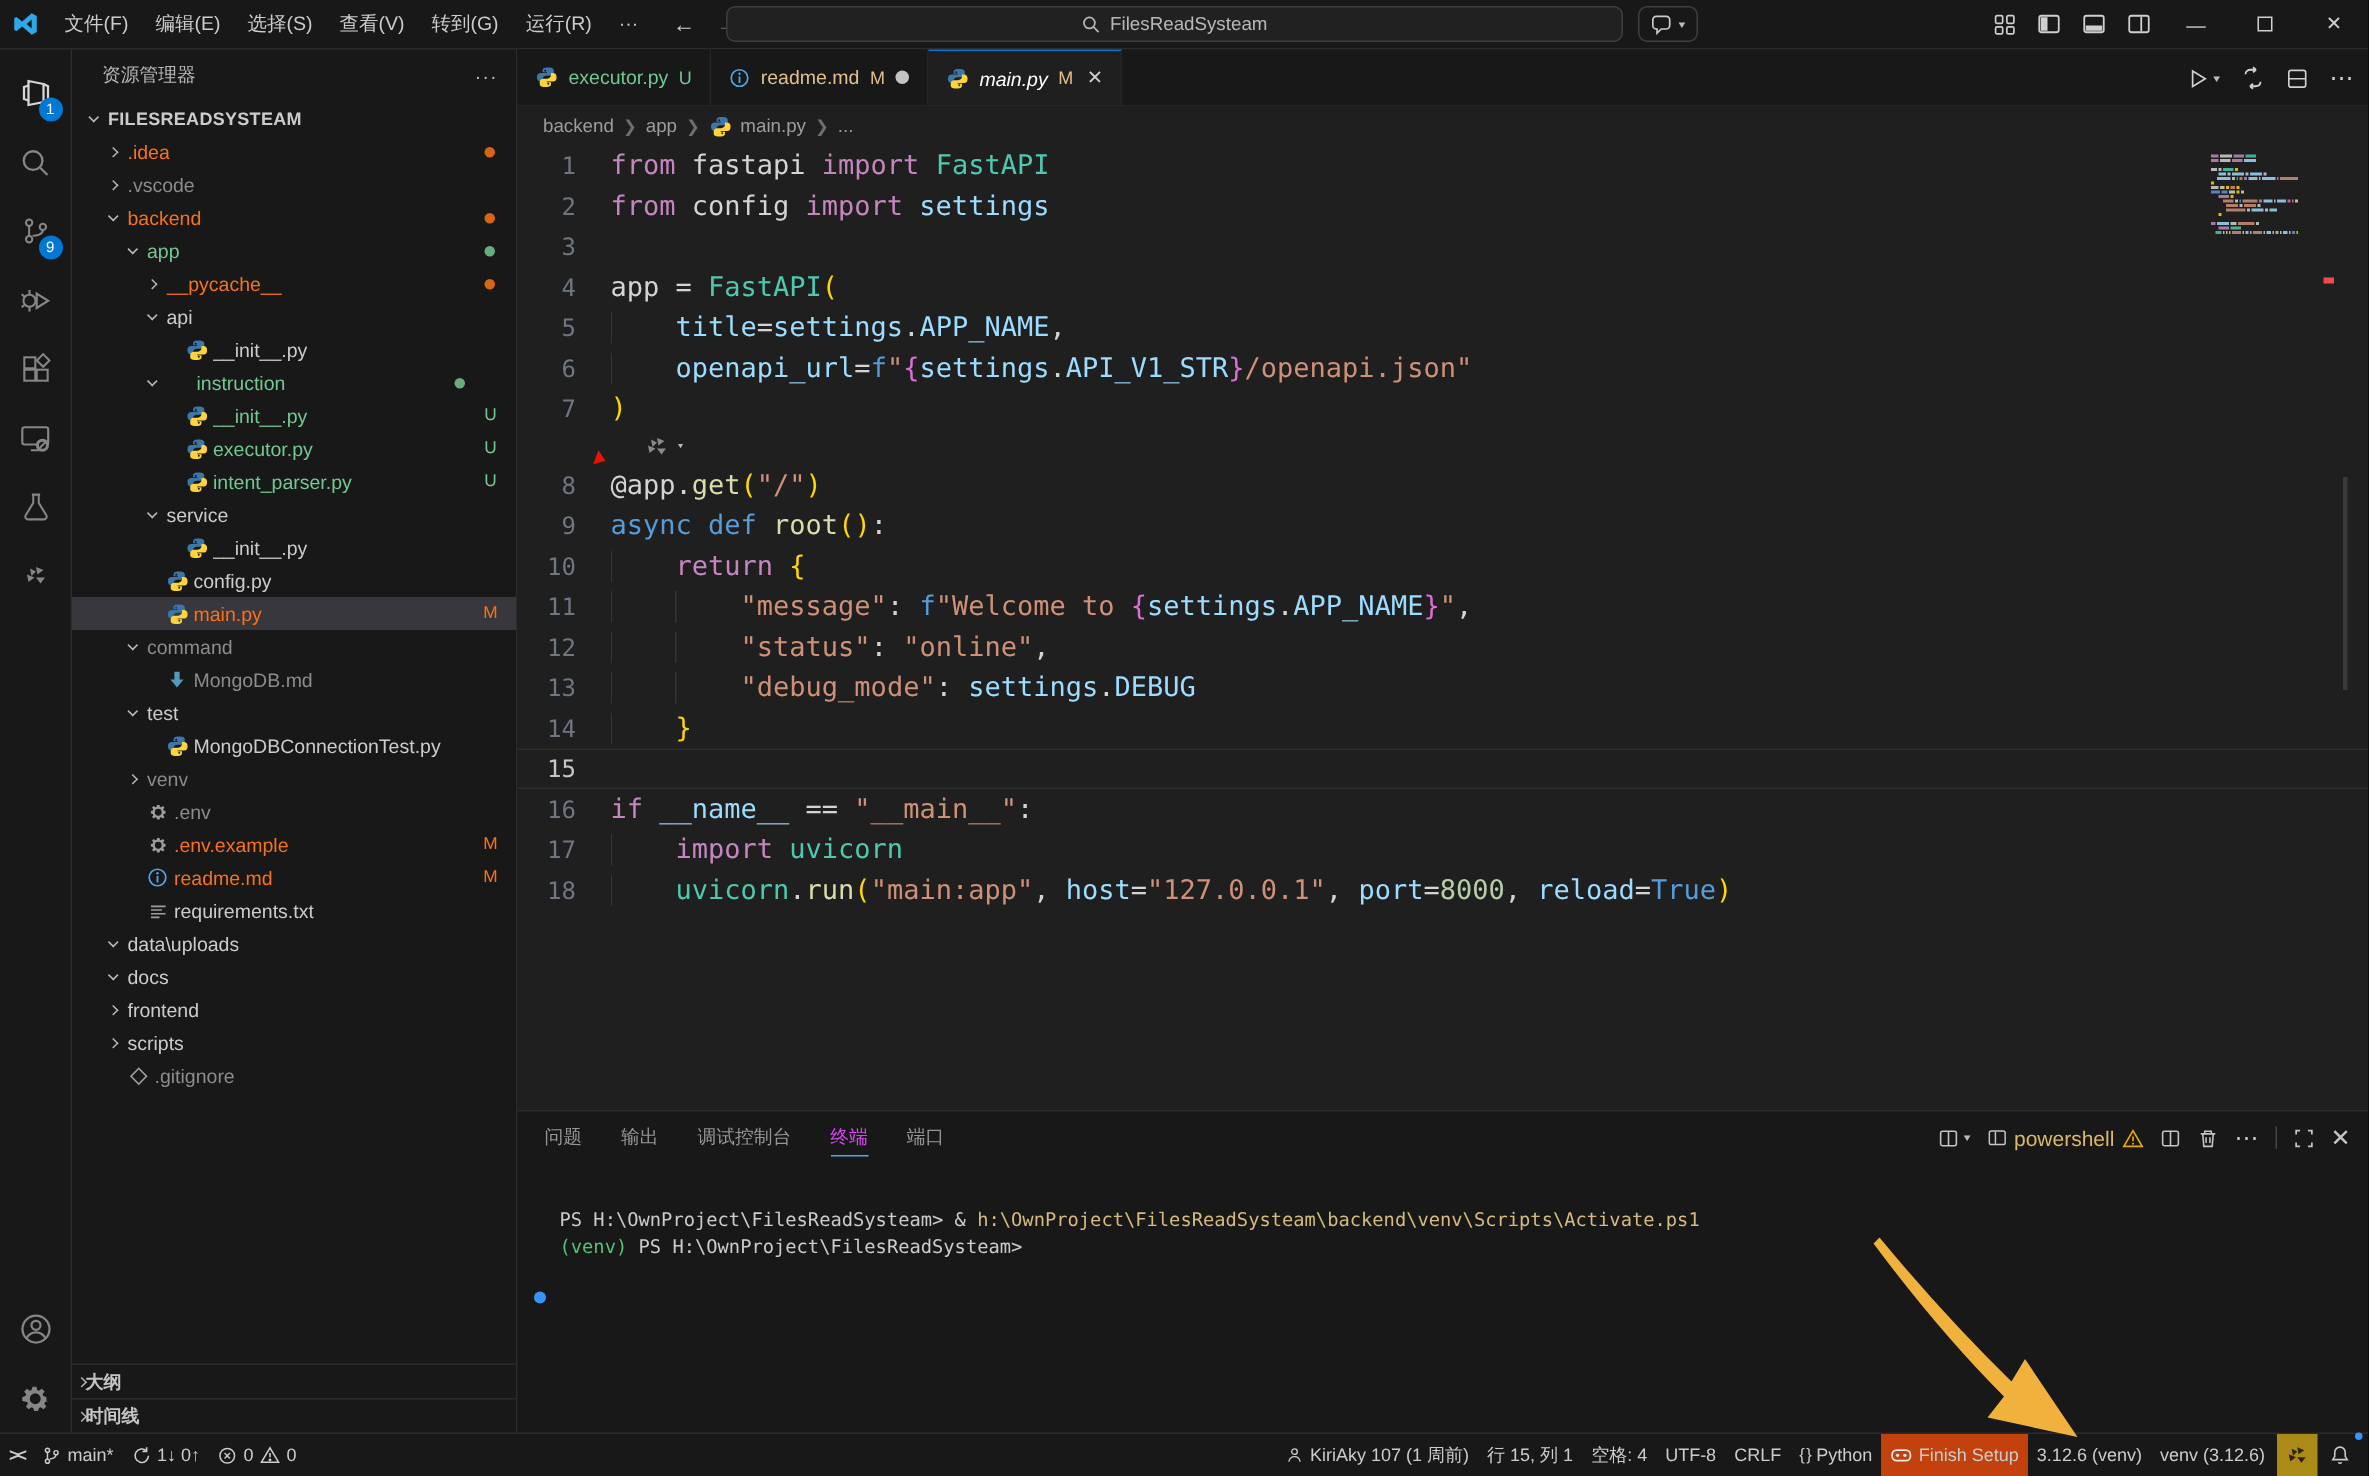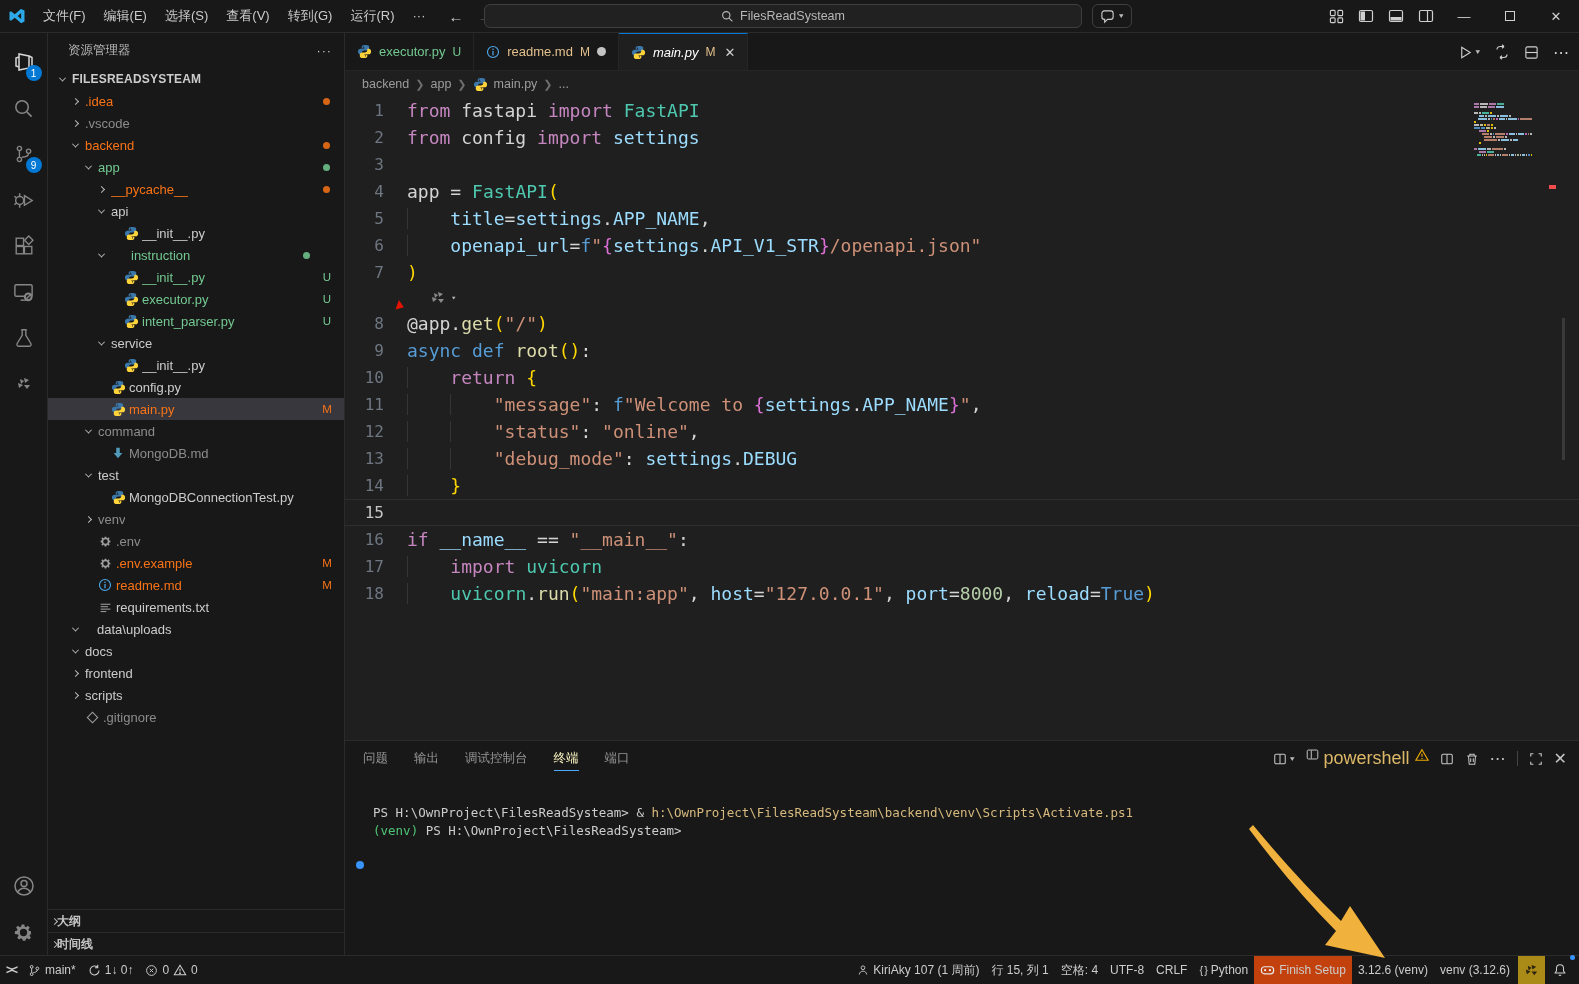--- a/index.html
+++ b/index.html
@@ -79,25 +79,25 @@
   .minimap { position:absolute; top:6px; right:47px; width:58px; }
   .mm-row { height:2px; margin-bottom:1px; display:flex; gap:1px; }
   .mm-row span { height:2px; display:block; opacity:.85; }
   .ruler-red { position:absolute; right:23px; top:88px; width:7px; height:4px; background:#f14c4c; }
   .scroll-thumb { position:absolute; right:14px; top:221px; width:3px; height:142px; background:#3a3a3a; }
 
   
   .panel { height:215px; background:#181818; border-top:1px solid #2b2b2b; display:flex; flex-direction:column; flex:0 0 auto; }
   .panel-head { height:35px; display:flex; align-items:center; padding:0 12px 0 18px; flex:0 0 auto; }
   .ptab { font-size:12.5px; color:#969696; margin-right:26px; height:35px; display:flex; align-items:center; position:relative; }
-  .ptab.active { color:#fef9c3; }
+  .ptab.active { color:#d946ef; }
   .ptab.active::after { content:""; position:absolute; bottom:5px; left:0; right:0; height:1px; background:#4daafc; }
   .panel-actions { margin-left:auto; display:flex; align-items:center; gap:11px; color:#c5c5c5; }
   .pa-divider { width:1px; height:15px; background:#444; }
-  .term-name { display:flex; align-items:flex-start; gap:5px; color:#ddb867; font-size:18px; }
+  .term-name { display:flex; align-items:center; gap:5px; color:#ddb867; font-size:14px; }
   .panel-body { flex:1; position:relative; font-family:"DejaVu Sans Mono","Liberation Mono",monospace; font-size:12.5px; line-height:18px; padding:28px 0 0 28px; color:#cccccc; }
   .term-dot { position:absolute; left:11px; top:85px; width:8px; height:8px; border-radius:50%; background:#3794ff; }
   .tt-tp{color:#cccccc} .tt-ty{color:#d7ba7d} .tt-tg{color:#4ec476} .tt-tw{color:#cccccc}
 
   
   .statusbar { height:29px; background:#181818; border-top:1px solid #2b2b2b; display:flex; align-items:center; font-size:12px; color:#cccccc; flex:0 0 auto; padding:0 6px 0 0; }
   .st-item { display:flex; align-items:center; gap:4px; padding:0 6px; height:100%; }
   .st-right { margin-left:auto; display:flex; align-items:center; height:100%; }
   .st-prominent { background:#c2410c; }
   .st-gold { background:#ab8b17; width:27px; justify-content:center; margin:0 2px; }
@@ -501,21 +501,21 @@
               <svg class="ic" width="13" height="13" viewBox="0 0 16 16" stroke="#9d9d9d" stroke-width="1.3">
                 <line x1="2" y1="4" x2="14" y2="4"></line>
                 <line x1="2" y1="7" x2="11" y2="7"></line>
                 <line x1="2" y1="10" x2="14" y2="10"></line>
                 <line x1="2" y1="13" x2="9" y2="13"></line>
               </svg>
             </span>
             <span class="lbl">requirements.txt</span>
             <span class="sp"></span>
           </div>
-          <div class="trow cl-normal" style="padding-left: 19px; gap: 12px;">
+          <div class="trow cl-normal" style="padding-left: 19px;">
             <span class="chev open">
               <i></i>
             </span>
             <span class="lbl">data\uploads</span>
             <span class="sp"></span>
           </div>
           <div class="trow cl-normal" style="padding-left: 19px;">
             <span class="chev open">
               <i></i>
             </span>

